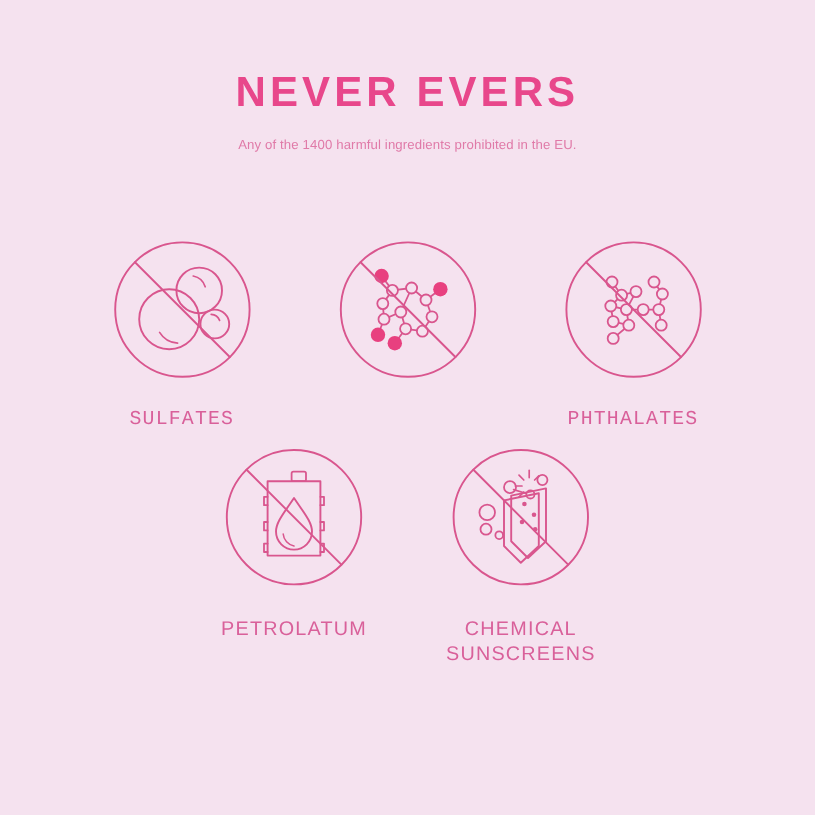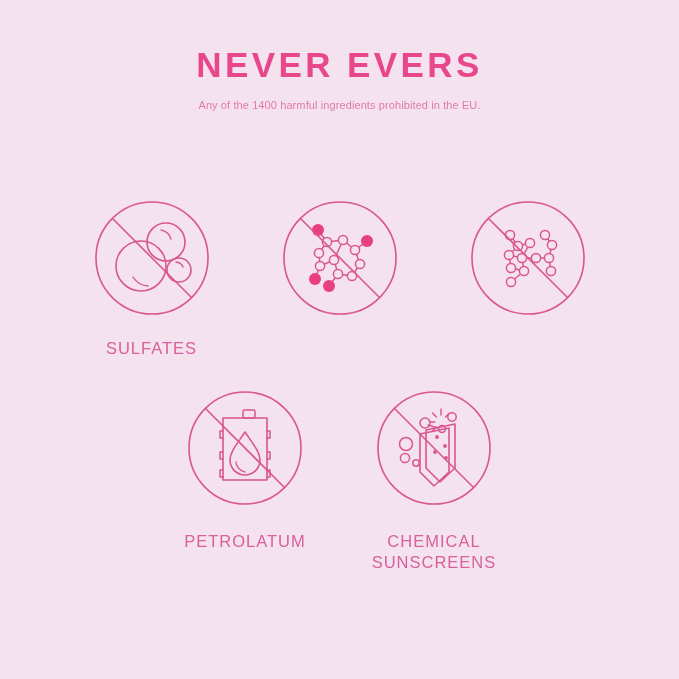--- a/index.html
+++ b/index.html
@@ -28,42 +28,42 @@
     left: 0;
     width: 679px;
     text-align: center;
   }
   .title {
     font-size: 35px;
     font-weight: bold;
     letter-spacing: 3.4px;
     color: #e8478b;
     line-height: 42px;
-    margin: 0;
+    margin: 12px;
     white-space: nowrap;
   }
   .subtitle {
     margin: 8px 0 0 0;
     font-size: 11px;
     letter-spacing: 0.1px;
     color: #e07aa8;
     line-height: 22px;
     white-space: nowrap;
   }
 
   
   .row {
     position: absolute;
     left: 0;
     width: 679px;
     display: flex;
     justify-content: center;
   }
-  .row-1 { top: 200px; }
-  .row-2 { top: 390px; }
+  .row-1 { top: 200px; font-family: Liberation Mono, monospace; }
+  .row-2 { top: 373px; }
 
   .cell {
     width: 188px;
     display: flex;
     flex-direction: column;
     align-items: center;
   }
   .row-2 .cell { width: 189px; }
 
   .icon-wrap {
@@ -189,20 +189,21 @@
             <circle cx="41" cy="82" r="4.6"></circle>
             <circle cx="66" cy="58" r="4.6"></circle>
             <circle cx="79" cy="58" r="4.6"></circle>
             <circle cx="82" cy="45" r="4.6"></circle>
             <circle cx="75" cy="35" r="4.6"></circle>
             <circle cx="81" cy="71" r="4.6"></circle>
           </g>
           <line x1="18.5" y1="18.5" x2="97.5" y2="97.5" stroke="#d9568e" stroke-width="1.6"></line>
         </svg>
       </span>
+      <div class="label">PHTHALATES</div>
     </div>
 
   </div>
 
   <div class="row row-2">
 
     <div class="cell">
       <span class="icon-wrap">
         <svg viewBox="0 0 116 116" fill="none" stroke="#d9568e" stroke-width="1.6" stroke-linecap="round" stroke-linejoin="round">
           <circle cx="58" cy="58" r="56"></circle>

